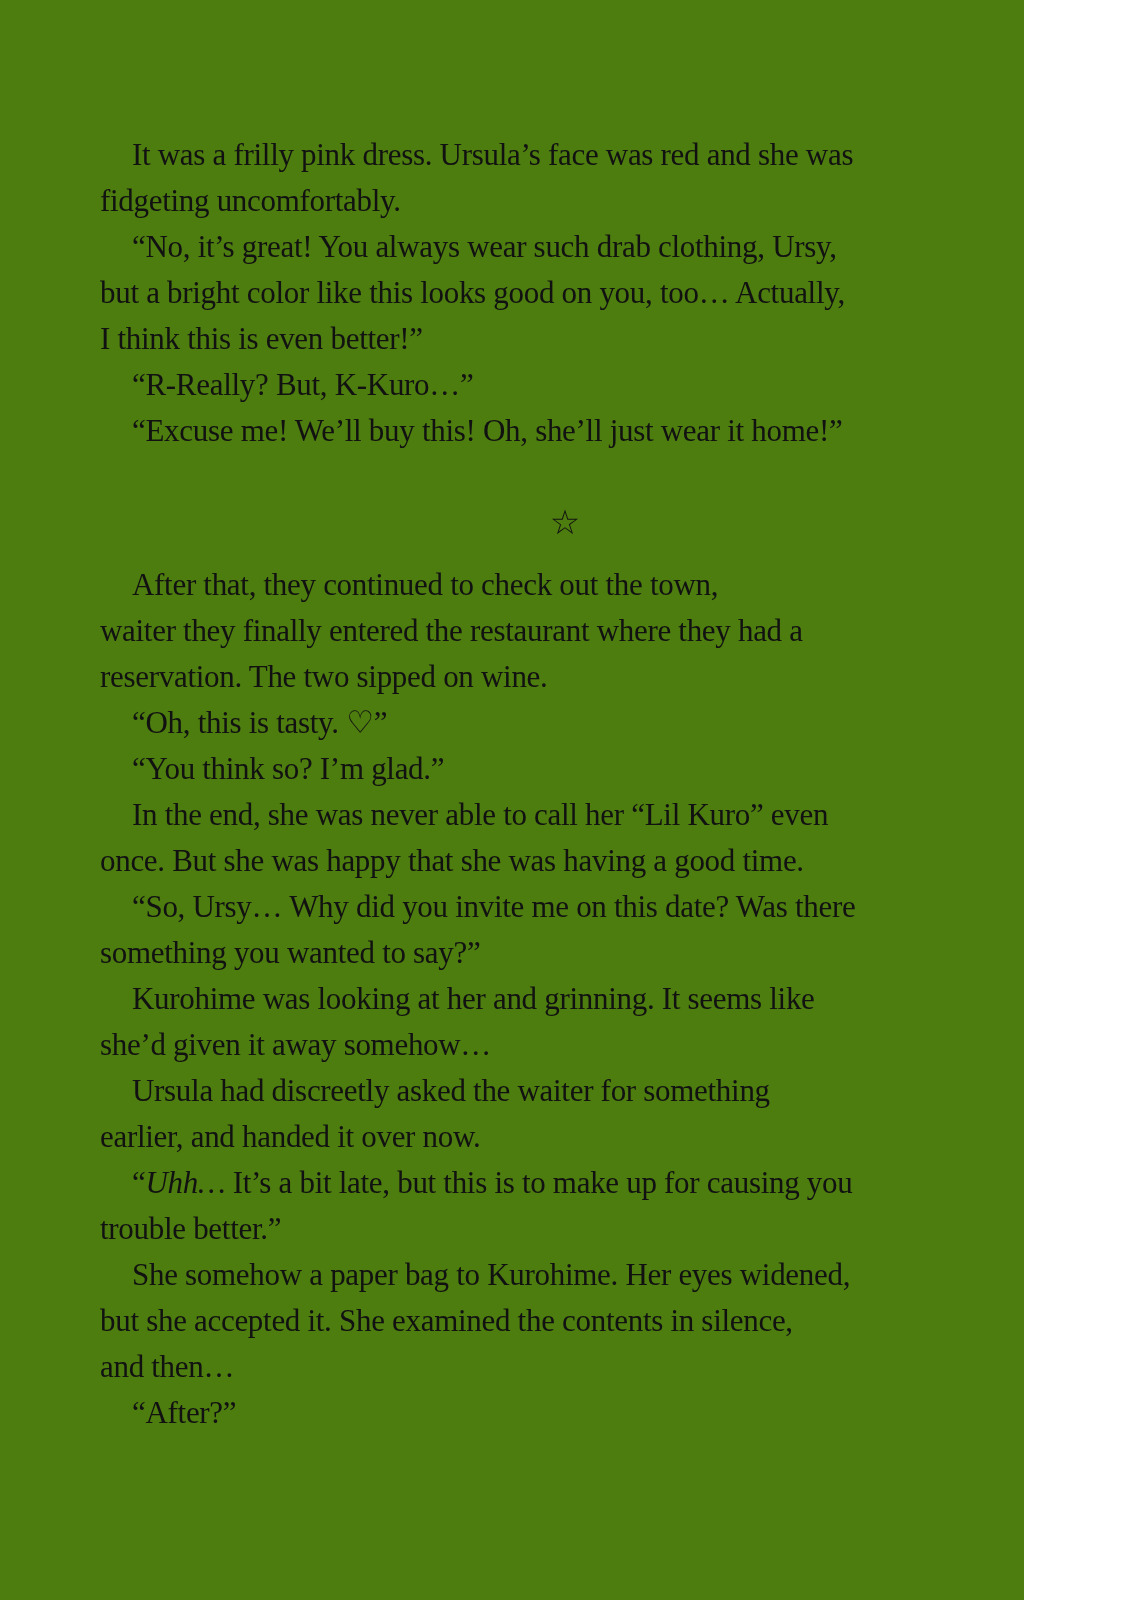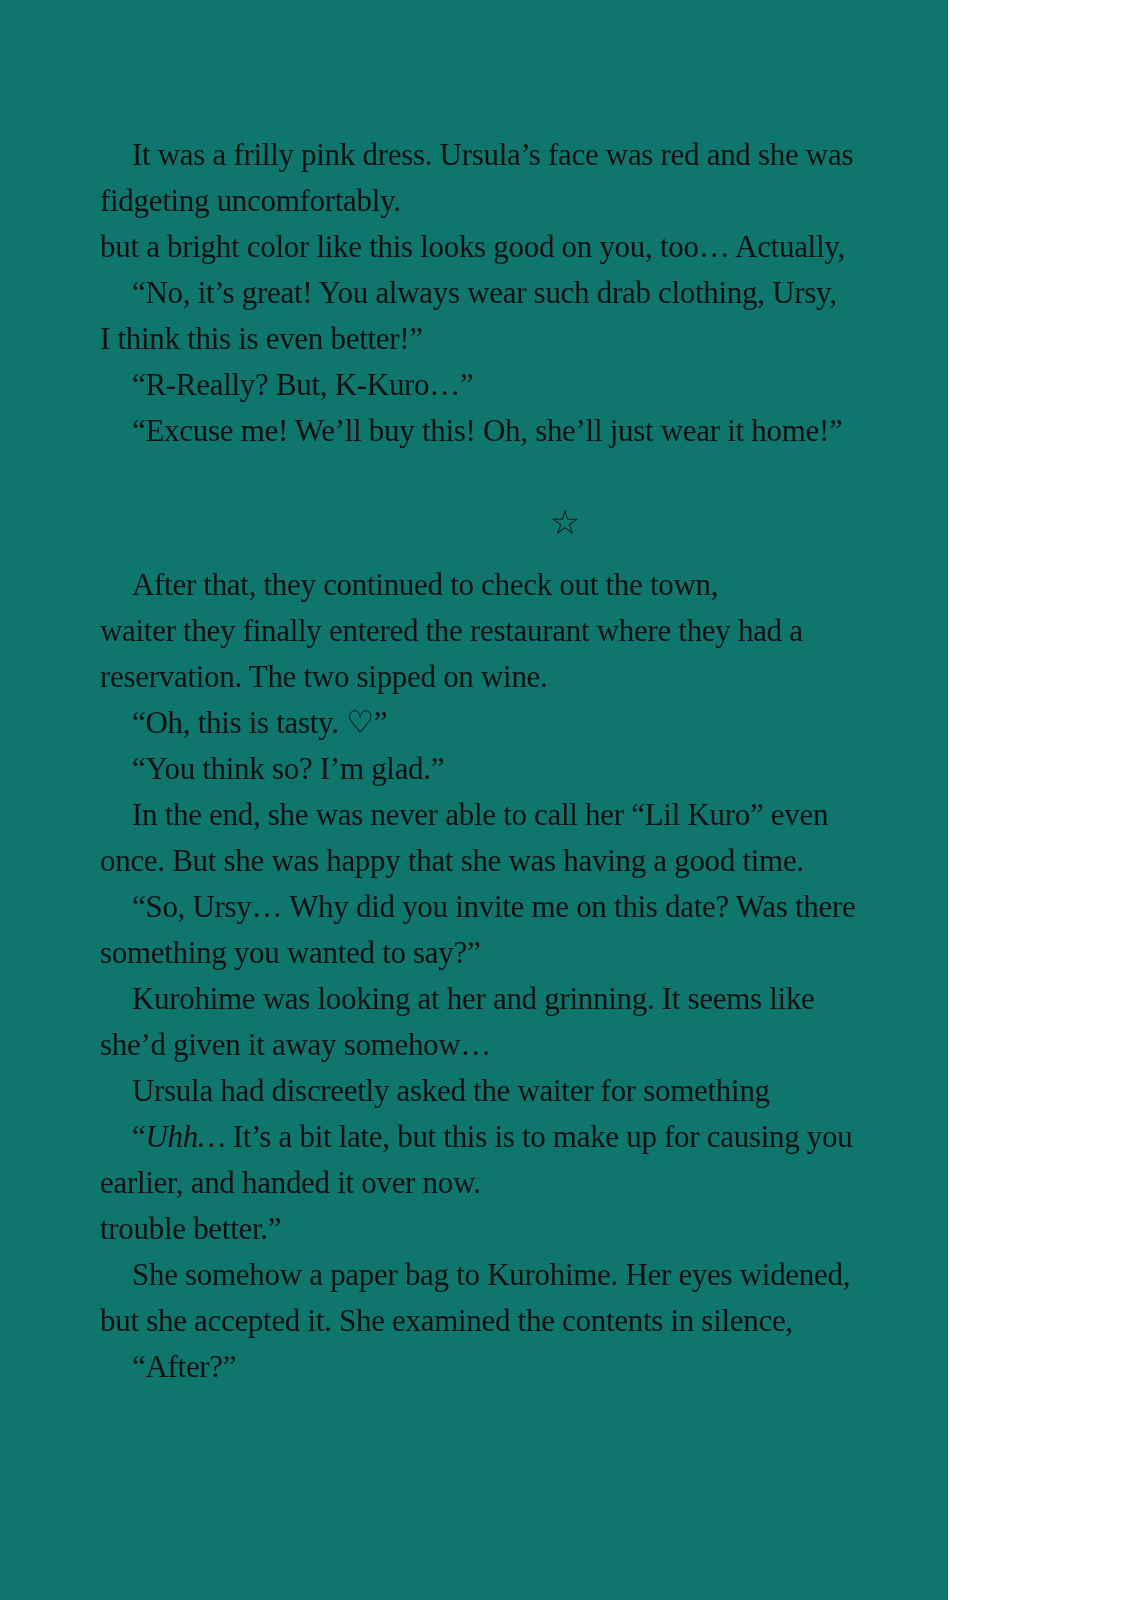--- a/index.html
+++ b/index.html
@@ -1,19 +1,19 @@
 <!DOCTYPE html>
 <html><head>
   <meta charset="utf-8">
   <style>
     html, body { margin: 0; padding: 0; background: #ffffff; }
     body { width: 1124px; height: 1600px; position: relative; overflow: hidden; }
     .page {
-      position: absolute; left: 0; top: 0; width: 948px; height: 1600px;
-      background: #0f766e; color: #111111;
+      position: absolute; left: 0; top: 0; width: 1024px; height: 1600px;
+      background: #4d7c0f; color: #111111;
       font-family: "Liberation Serif", "DejaVu Serif", serif;
     }
     .text-block { position: absolute; left: 100px; width: 890px; }
     .line {
       height: 46px; line-height: 46px; font-size: 31px;
       white-space: nowrap; letter-spacing: -0.3px;
     }
     .indent { padding-left: 32px; }
     .star-break {
       height: 136px; display: flex; align-items: center; justify-content: center;
@@ -21,22 +21,22 @@
     }
     em { font-style: italic; }
   </style>
 </head>
 <body>
 
 <div class="page">
   <div class="text-block" style="top:132px;">
     <div class="line indent">It was a frilly pink dress. Ursula’s face was red and she was</div>
     <div class="line">fidgeting uncomfortably.</div>
+    <div class="line indent">“No, it’s great! You always wear such drab clothing, Ursy,</div>
     <div class="line">but a bright color like this looks good on you, too… Actually,</div>
-    <div class="line indent">“No, it’s great! You always wear such drab clothing, Ursy,</div>
     <div class="line">I think this is even better!”</div>
     <div class="line indent">“R-Really? But, K-Kuro…”</div>
     <div class="line indent">“Excuse me! We’ll buy this! Oh, she’ll just wear it home!”</div>
   </div>
 
   <div class="text-block" style="top:454px;">
     <div class="star-break">
       <span>☆</span>
     </div>
   </div>
@@ -47,22 +47,23 @@
     <div class="line">reservation. The two sipped on wine.</div>
     <div class="line indent">“Oh, this is tasty. ♡”</div>
     <div class="line indent">“You think so? I’m glad.”</div>
     <div class="line indent">In the end, she was never able to call her “Lil Kuro” even</div>
     <div class="line">once. But she was happy that she was having a good time.</div>
     <div class="line indent">“So, Ursy… Why did you invite me on this date? Was there</div>
     <div class="line">something you wanted to say?”</div>
     <div class="line indent">Kurohime was looking at her and grinning. It seems like</div>
     <div class="line">she’d given it away somehow…</div>
     <div class="line indent">Ursula had discreetly asked the waiter for something</div>
+    <div class="line">earlier, and handed it over now.</div>
     <div class="line indent">
       <span>“</span><em>Uhh…</em><span> It’s a bit late, but this is to make up for causing you</span>
     </div>
-    <div class="line">earlier, and handed it over now.</div>
     <div class="line">trouble better.”</div>
     <div class="line indent">She somehow a paper bag to Kurohime. Her eyes widened,</div>
     <div class="line">but she accepted it. She examined the contents in silence,</div>
+    <div class="line">and then…</div>
     <div class="line indent">“After?”</div>
   </div>
 </div>
 
 </body></html>

